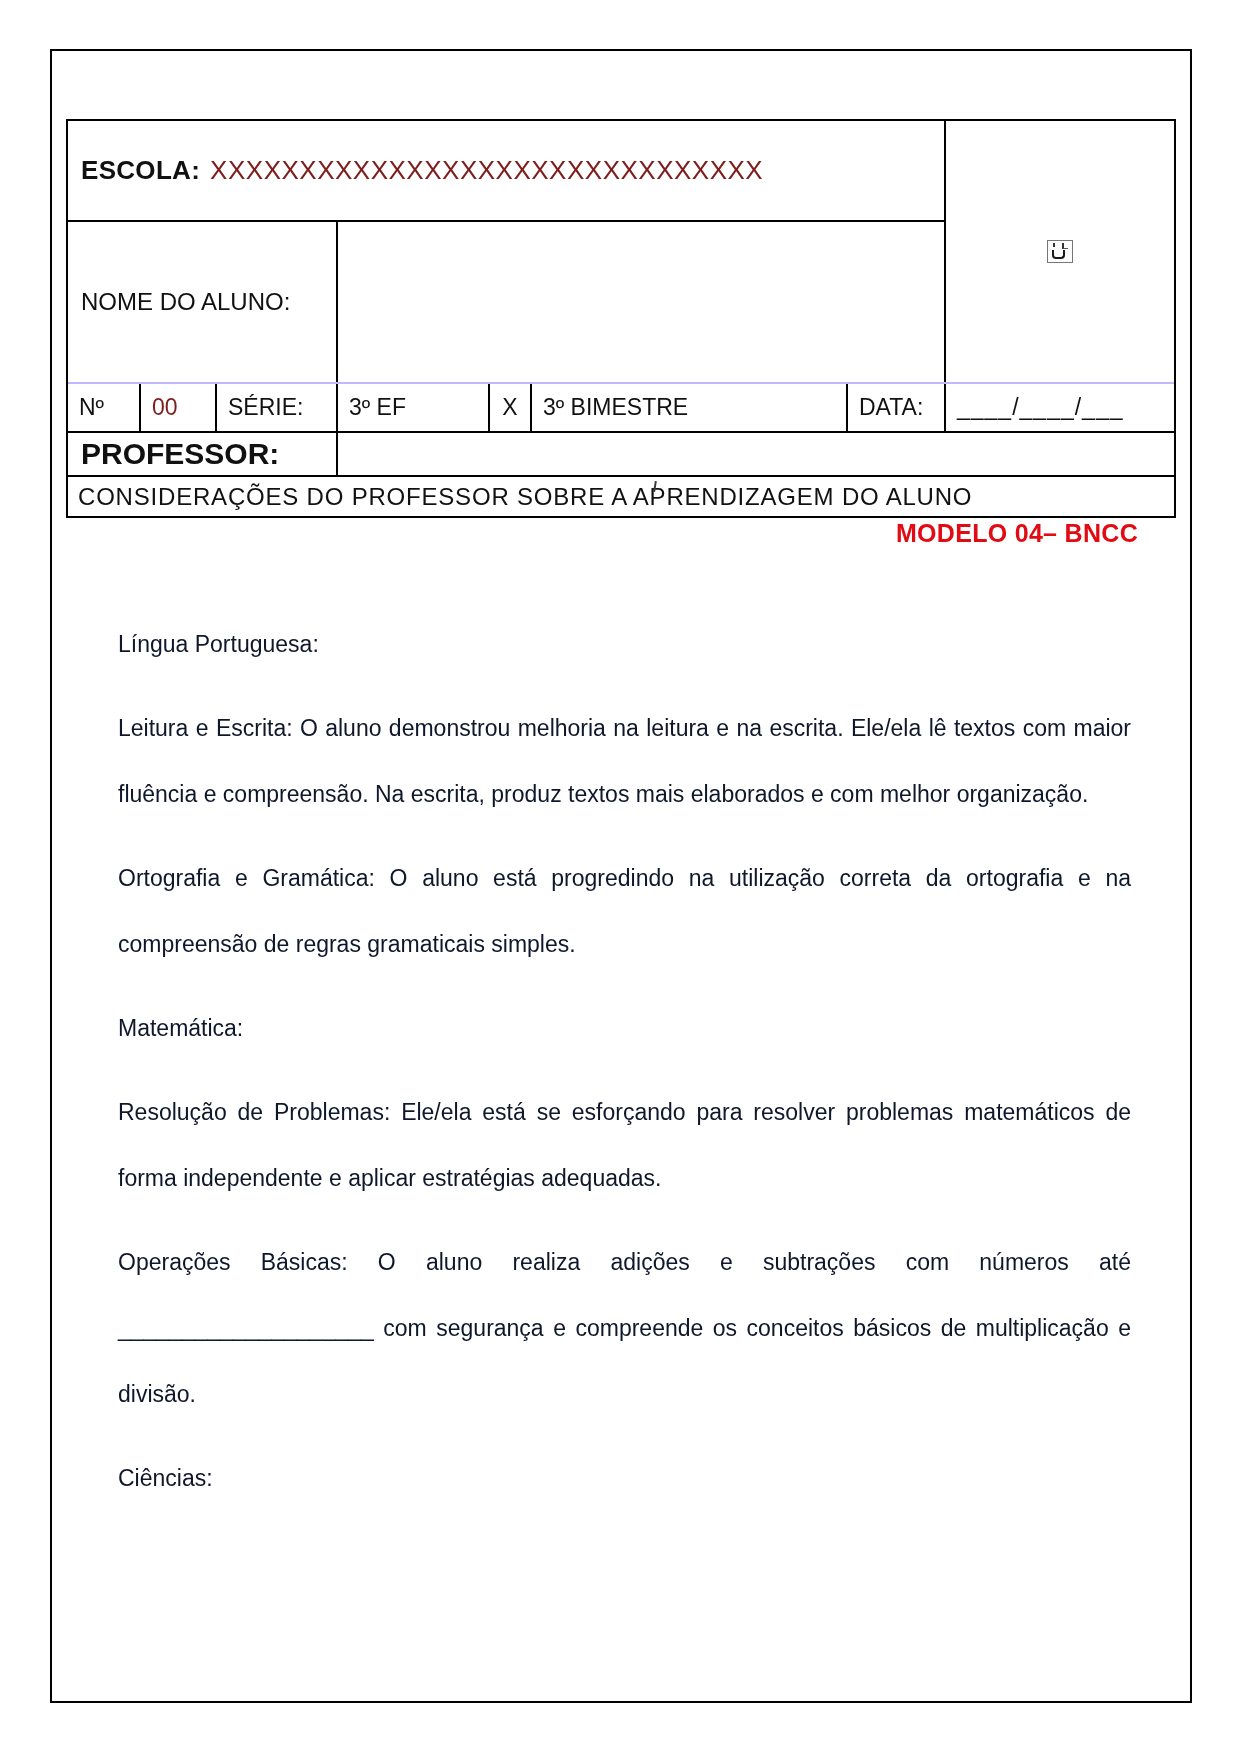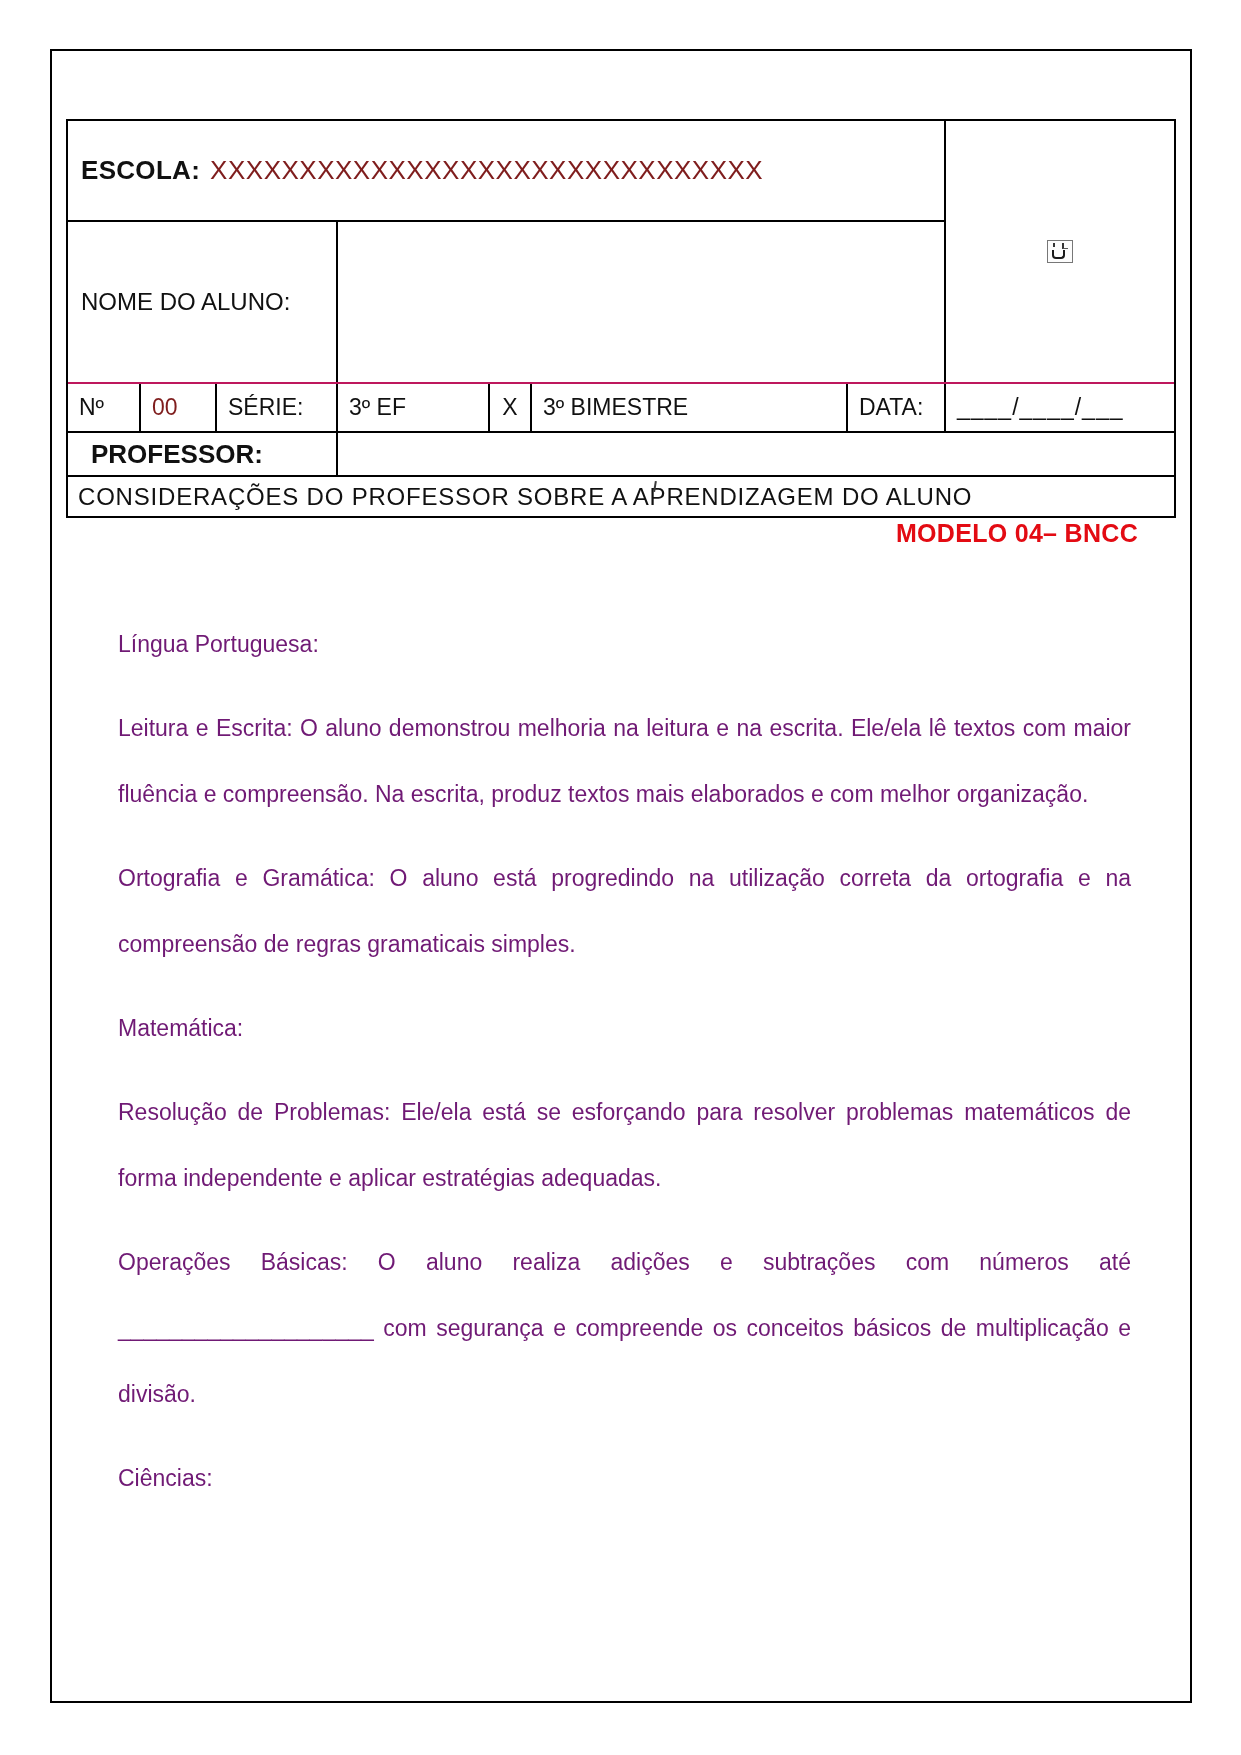--- a/index.html
+++ b/index.html
@@ -11,21 +11,21 @@
   .page-border {
     position:absolute; left:50px; top:49px; width:1142px; height:1654px;
     border:2px solid #000; box-sizing:border-box;
   }
   
   .doc-table {
     position:absolute; left:66px; top:119px; width:1110px; height:399px;
     border:2px solid #000; box-sizing:border-box; display:flex; flex-direction:column;
     background:#fff;
   }
-  .doc-table .row-top { height:263px; display:flex; border-bottom:2px solid #be185d; box-sizing:border-box; }
+  .doc-table .row-top { height:263px; display:flex; border-bottom:2px solid #c4b5fd; box-sizing:border-box; }
   .col-left { width:878px; display:flex; flex-direction:column; border-right:2px solid #000; box-sizing:border-box; }
   .cell-escola {
     height:101px; border-bottom:2px solid #000; box-sizing:border-box;
     display:flex; align-items:center; padding-left:13px;
     font-size:26px; font-weight:bold; letter-spacing:0.3px; white-space:nowrap;
   }
   .escola-value { font-weight:normal; margin-left:10px; letter-spacing:0.5px; }
   .row-nome { flex:1; display:flex; }
   .cell-nome-label {
     width:270px; border-right:2px solid #000; box-sizing:border-box;
@@ -54,43 +54,43 @@
   .c-ef   { width:152px; }
   .c-x    { width:42px; justify-content:center; padding-left:0 !important; }
   .c-bim  { width:316px; }
   .c-data { width:98px; }
   .c-dataval { flex:1; padding-left:14px; letter-spacing:1px; }
   .red { color:#7f1d1d; }
 
   .row-prof { height:44px; display:flex; border-bottom:2px solid #000; box-sizing:border-box; }
   .cell-prof-label {
     width:270px; border-right:2px solid #000; box-sizing:border-box;
-    display:flex; align-items:center; padding-left:23px;
-    font-size:26px; font-weight:bold; white-space:nowrap;
+    display:flex; align-items:center; padding-left:13px;
+    font-size:30px; font-weight:bold; white-space:nowrap;
   }
   .cell-prof-value { flex:1; }
   .row-consid {
     flex:1; display:flex; align-items:center; padding-left:10px;
     font-size:24px; font-weight:normal; letter-spacing:0.8px; white-space:nowrap;
     position:relative;
   }
   .cursor-artifact {
     position:absolute; left:586px; top:4px; width:2px; height:11px;
     background:#3a3a3a; transform:rotate(9deg);
   }
   
   .modelo {
     position:absolute; left:66px; top:519px; width:1072px;
     text-align:right; font-size:25px; font-weight:bold; color:#e30b13;
     letter-spacing:0.3px;
   }
   
   .body-text {
     position:absolute; left:118px; top:611px; width:1013px;
-    font-size:23px; line-height:66px; color:#701a75;
+    font-size:23px; line-height:66px; color:#0f172a;
   }
   .body-text p { margin:0 0 18px 0; }
   .body-text p.just { text-align:justify; text-align-last:left; }
 </style>
 </head>
 <body>
 
 <div class="page">
   <div class="page-border"></div>
 

